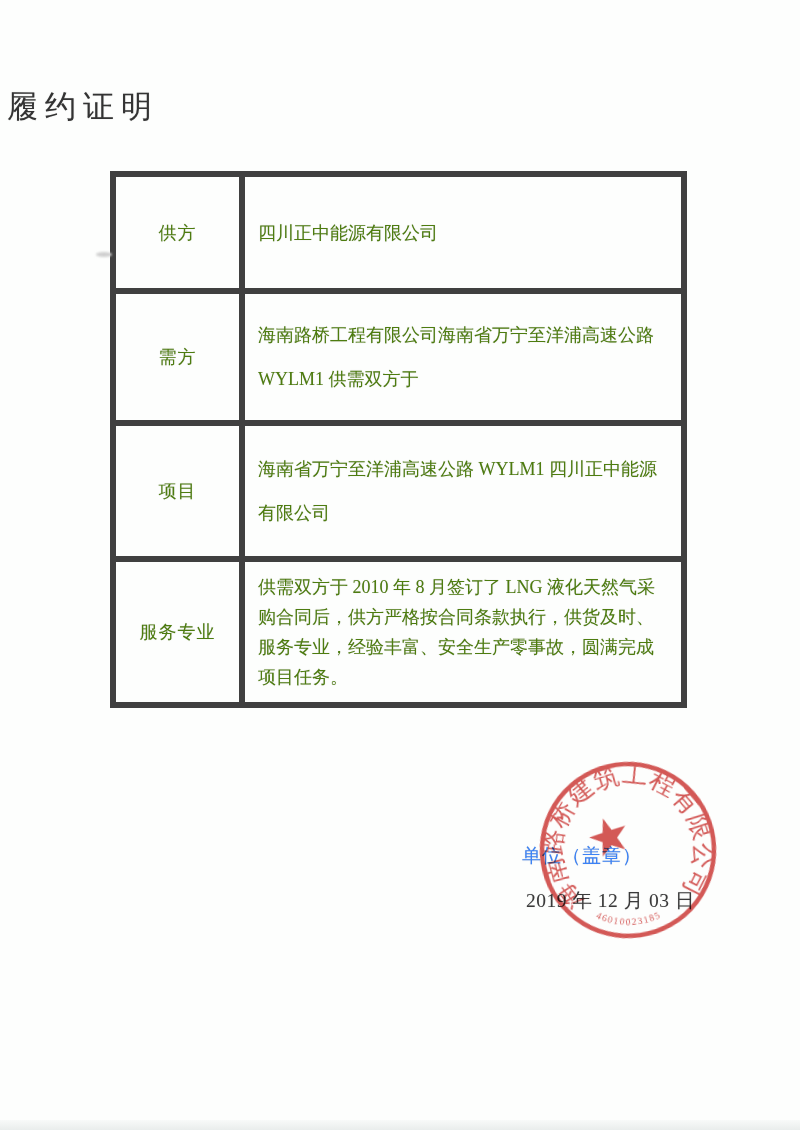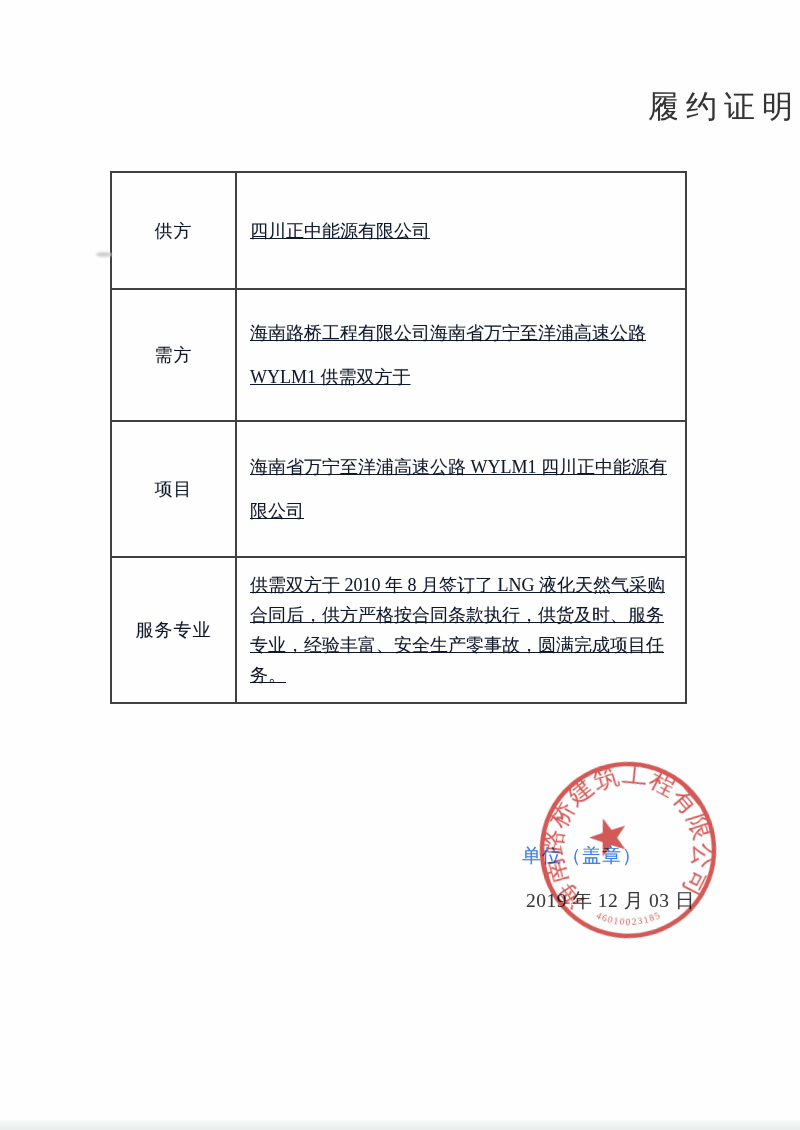--- a/index.html
+++ b/index.html
@@ -4,38 +4,38 @@
 <style>
   html,body{margin:0;padding:0;background:#ffffff;}
   .page{
     position:relative;width:800px;height:1130px;overflow:hidden;
     background:#fdfefd;
     font-family:"Liberation Serif","DejaVu Serif",serif;
     color:#3b3b3b;
   }
   .title{
     position:absolute;top:86px;left:0;width:100%;margin:0;
-    text-align:right;font-size:31px;font-weight:500;color:#333;
+    text-align:left;font-size:31px;font-weight:500;color:#333;
     letter-spacing:7px;text-indent:7px;
     text-shadow:0 0 1px rgba(90,90,90,.35);
   }
   table.doc-table{
     position:absolute;left:110px;top:171px;width:577px;
     border-collapse:collapse;table-layout:fixed;
   }
   table.doc-table td{
-    border:2px solid #404040;
-    font-size:18px;color:#0f172a;
+    border:6px solid #404040;
+    font-size:18px;color:#4d7c0f;
     text-shadow:0 0 1px rgba(90,90,90,.3);
   }
   td.cell-label{
     width:121px;text-align:center;letter-spacing:1px;font-size:19px;
   }
   td.cell-value{
-    padding:0 10px 0 13px;vertical-align:middle;line-height:44px;text-decoration:underline;
+    padding:0 10px 0 13px;vertical-align:middle;line-height:44px;
   }
   tr.r1{height:117px;} tr.r2{height:132px;} tr.r3{height:136px;}
   tr.r4{height:146px;}
   tr.r1 td.cell-value{line-height:26px;}
   tr.r4 td.cell-value{line-height:30px;}
   .unit-label{
     position:absolute;left:522px;top:843px;font-size:19px;color:#3b82f6;
     letter-spacing:1px;text-shadow:0 0 1px rgba(90,90,90,.3);
   }
   .date-line{

